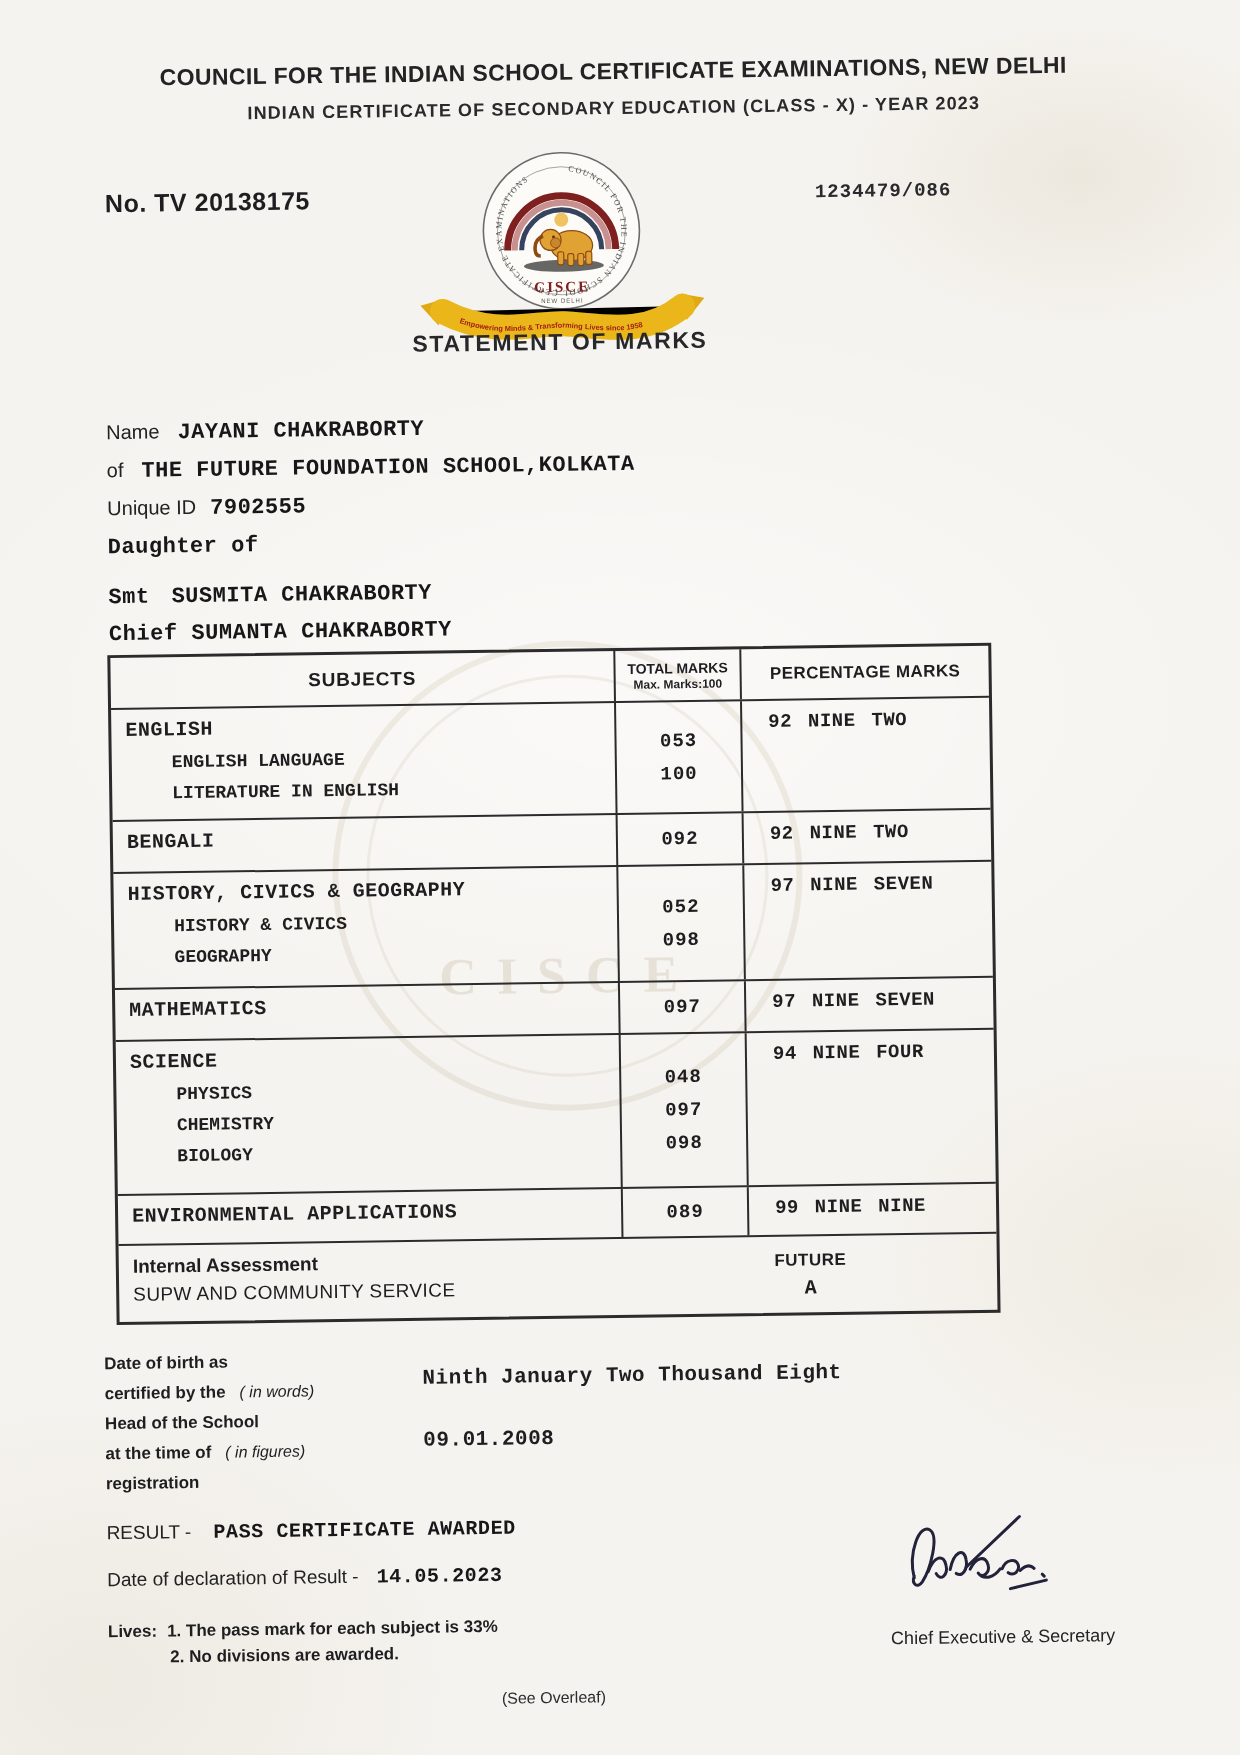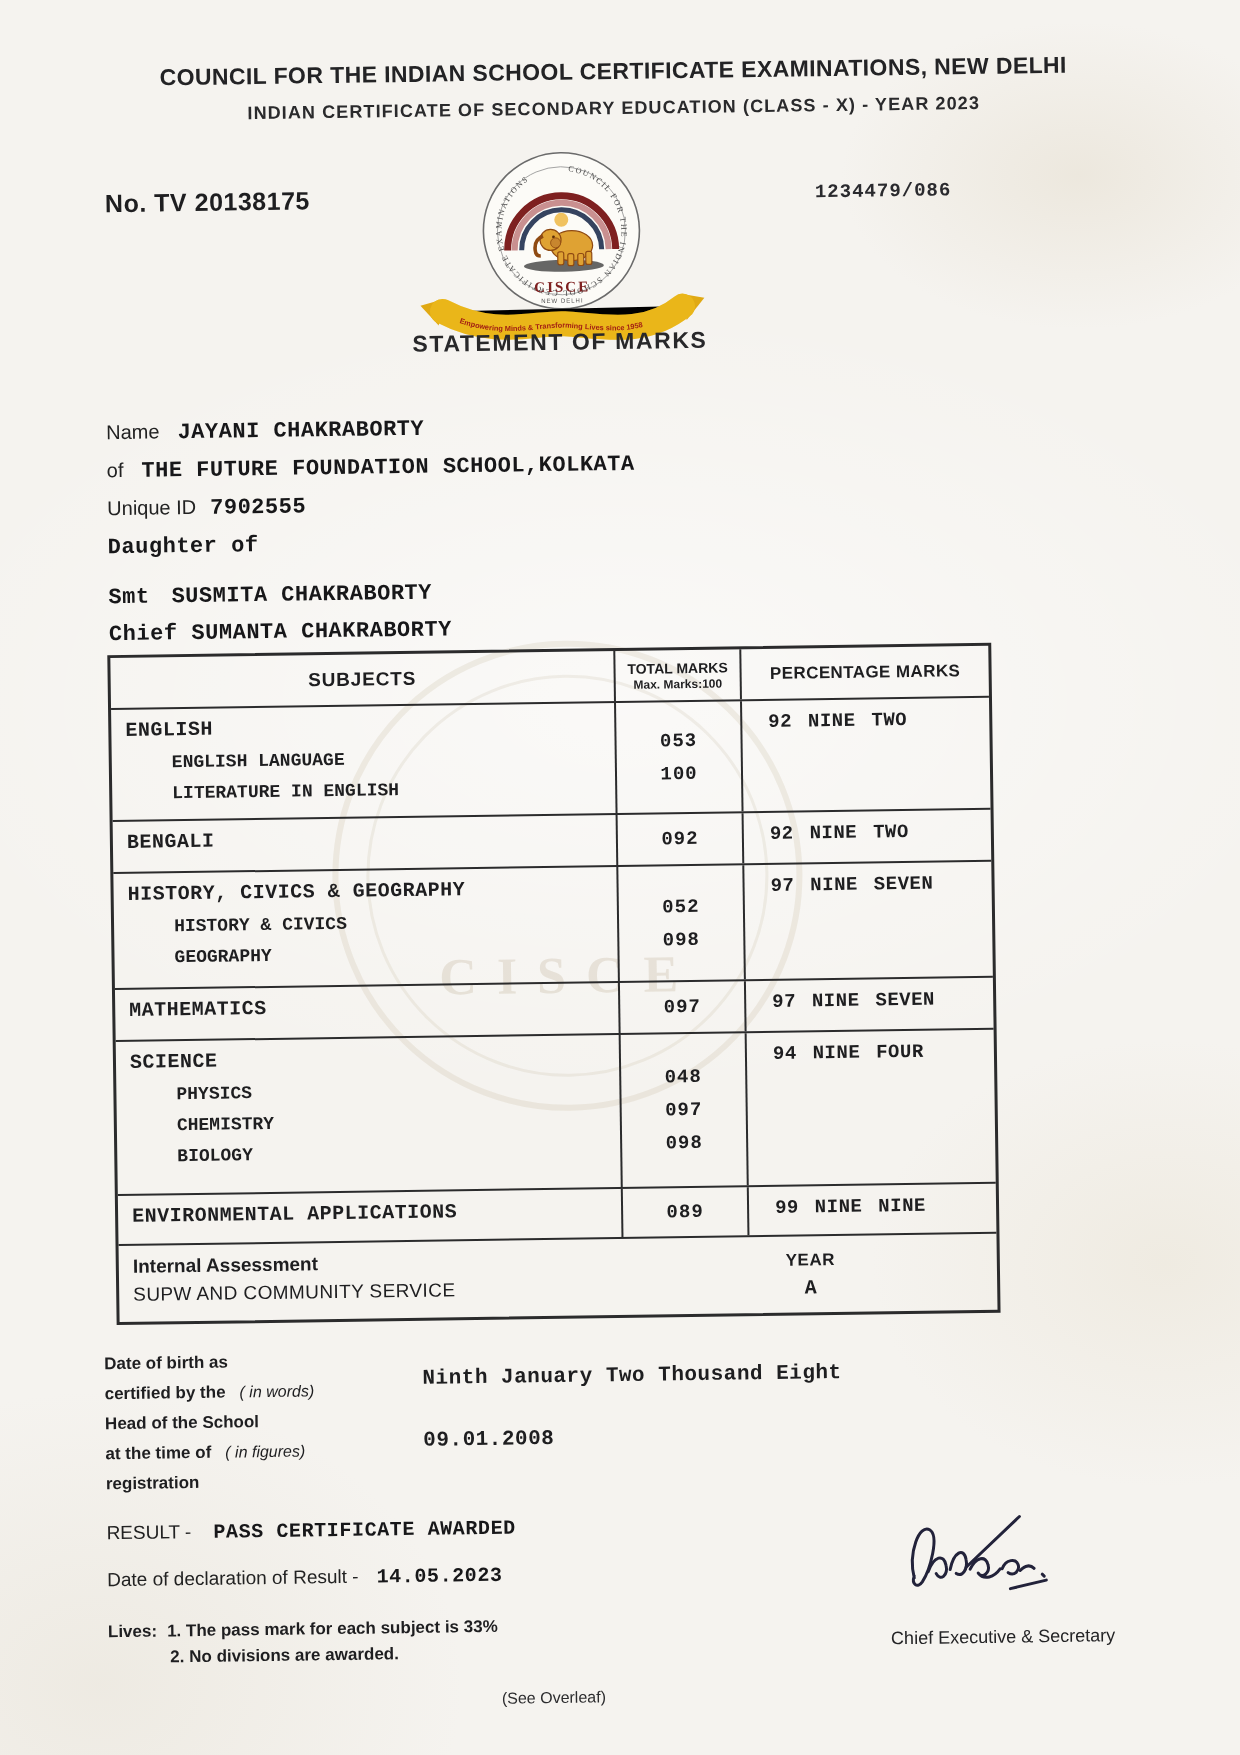--- a/index.html
+++ b/index.html
@@ -290,21 +290,21 @@
           <span class="pct">99 NINE NINE</span>
         </div>
       </div>
 
       <div class="trow tinternal">
         <div class="c-int-left">
           <div class="int-label">Internal Assessment</div>
           <div class="int-name">SUPW AND COMMUNITY SERVICE</div>
         </div>
         <div class="c-int-right">
-          <div class="grade-label">YEAR</div>
+          <div class="grade-label">FUTURE</div>
           <div class="grade-value">A</div>
         </div>
       </div>
 
     </div>
 
     <div class="dob-block">
       <div class="dob-line">Date of birth as</div>
       <div class="dob-line">
         <span>certified by the</span><span class="dob-paren">( in words)</span>

